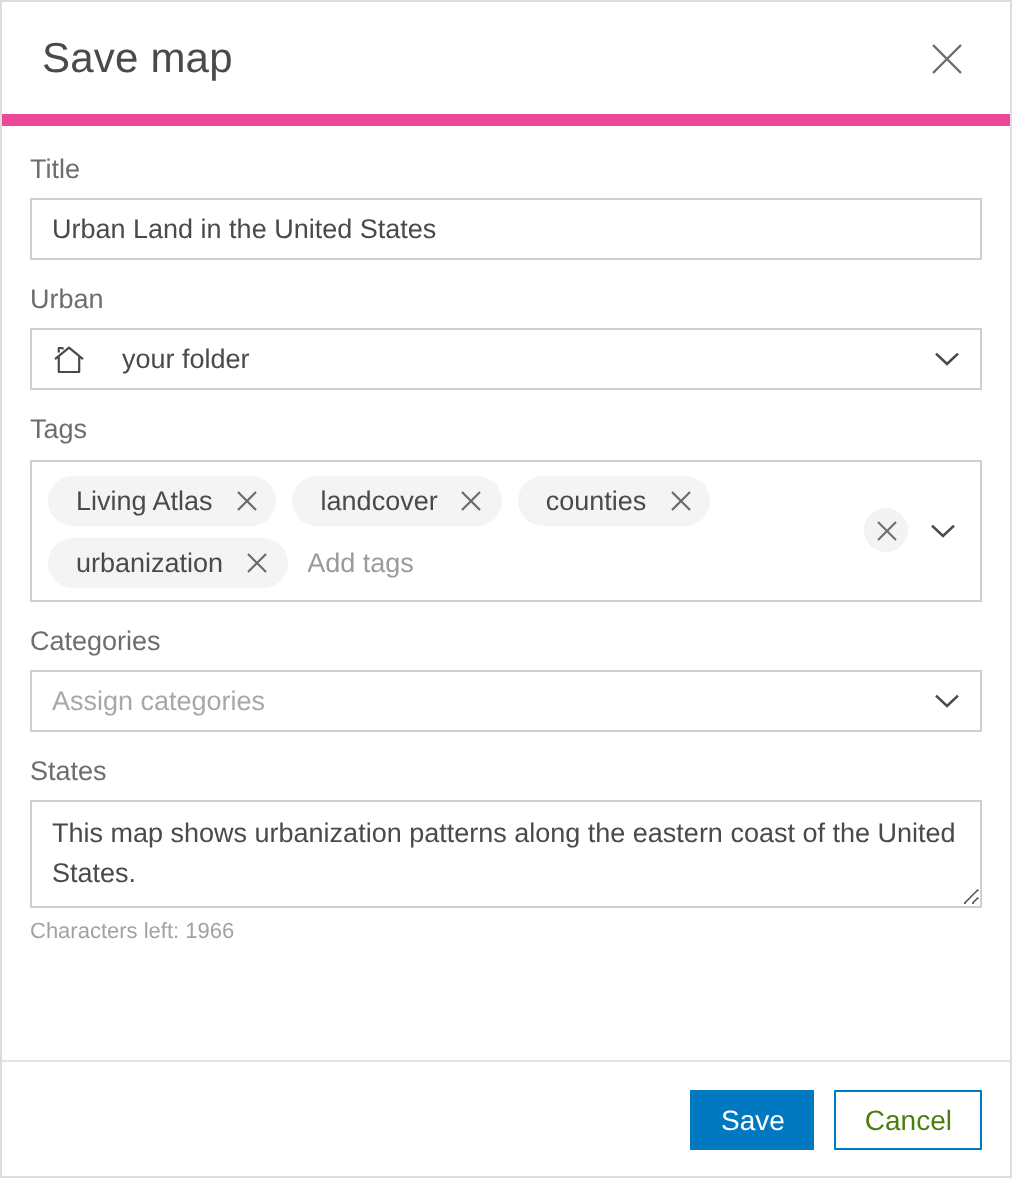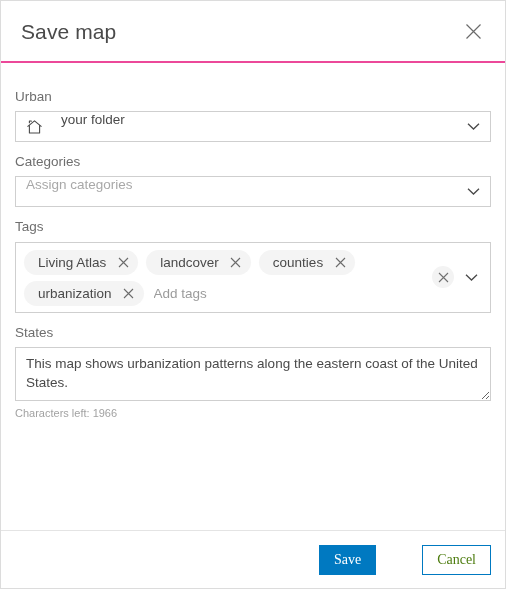--- a/index.html
+++ b/index.html
@@ -24,21 +24,21 @@
     border: 1px solid #dcdcdc;
     display: flex;
     flex-direction: column;
   }
 
   
   .dialog-header {
     box-sizing: border-box;
     height: 62px;
     flex: 0 0 62px;
-    border-bottom: 2px solid #ec4899;
+    border-bottom: 6px solid #ec4899;
     display: flex;
     align-items: center;
     padding: 0 18px 0 20px;
     justify-content: flex-end;
   }
   .dialog-title {
     font-size: 21px;
     color: #4a4a4a;
     font-weight: 400;
     letter-spacing: .1px;
@@ -91,20 +91,21 @@
   .text-input::placeholder { color: #aaaaaa; }
 
   
   .select-box {
     box-sizing: border-box;
     width: 100%;
     height: 31px;
     border: 1px solid #cfcfcf;
     background: #ffffff;
     display: flex;
+    align-items: center;
     padding: 0 8px 0 10px;
     cursor: pointer;
   }
   .select-box .leading-icon {
     flex: 0 0 auto;
     margin-right: 18px;
     display: flex;
     align-items: center;
   }
   .select-value {
@@ -233,29 +234,28 @@
     height: 58px;
     border-top: 1px solid #e4e4e4;
     display: flex;
     align-items: center;
     justify-content: flex-end;
     padding: 0 14px;
     gap: 10px;
     box-sizing: border-box;
   }
   .btn {
-    font-family: Liberation Serif, serif;
+    font-family: Liberation Sans, sans-serif;
     font-size: 14px;
     height: 30px;
     min-width: 55px;
     padding: 0 14px;
     border-radius: 0;
     cursor: pointer;
     line-height: 1;
-    margin-left: 36px;
   }
   .btn-primary {
     background: #0079c1;
     border: 1px solid #0079c1;
     color: #ffffff;
   }
   .btn-secondary {
     background: #ffffff;
     border: 1px solid #0079c1;
     color: #4d7c0f;
@@ -271,44 +271,34 @@
     <button class="close-btn">
       <svg width="17" height="17" viewBox="0 0 17 17" aria-hidden="true">
         <path d="M1.5 1.5 L15.5 15.5 M15.5 1.5 L1.5 15.5" stroke="#6b6b6b" stroke-width="1.2" fill="none"></path>
       </svg>
     </button>
   </div>
 
   <div class="dialog-body">
 
     <div class="field">
+      <label class="field-label">Title</label>
+      <input class="text-input" type="text" value="Urban Land in the United States" style="">
     </div>
 
     <div class="field">
       <label class="field-label">Urban</label>
       <div class="select-box">
         <span class="leading-icon">
           <svg width="17" height="16" viewBox="0 0 17 16" aria-hidden="true">
             <path d="M1.5 7.6 L8.5 1.8 L15.5 7.6 M3.4 6.5 L3.4 14 L13.6 14 L13.6 6.5" stroke="#4a4a4a" stroke-width="1.1" fill="none" stroke-linejoin="round"></path>
             <path d="M3.4 4.2 L3.4 2.0 L5.3 2.0 L5.3 2.8" stroke="#4a4a4a" stroke-width="1.1" fill="none" stroke-linejoin="round"></path>
           </svg>
         </span>
         <span class="select-value">your folder</span>
-        <span class="chev">
-          <svg width="13" height="9" viewBox="0 0 13 9" aria-hidden="true">
-            <path d="M1 1.8 L6.5 7 L12 1.8" stroke="#4a4a4a" stroke-width="1.3" fill="none"></path>
-          </svg>
-        </span>
-      </div>
-    </div>
-
-    <div class="field">
-      <label class="field-label">Categories</label>
-      <div class="select-box">
-        <span class="select-value placeholder">Assign categories</span>
         <span class="chev">
           <svg width="13" height="9" viewBox="0 0 13 9" aria-hidden="true">
             <path d="M1 1.8 L6.5 7 L12 1.8" stroke="#4a4a4a" stroke-width="1.3" fill="none"></path>
           </svg>
         </span>
       </div>
     </div>
 
     <div class="field">
       <label class="field-label">Tags</label>
@@ -358,20 +348,32 @@
           <span class="tags-chev">
             <svg width="13" height="9" viewBox="0 0 13 9" aria-hidden="true">
               <path d="M1 1.8 L6.5 7 L12 1.8" stroke="#4a4a4a" stroke-width="1.3" fill="none"></path>
             </svg>
           </span>
         </div>
       </div>
     </div>
 
     <div class="field">
+      <label class="field-label">Categories</label>
+      <div class="select-box">
+        <span class="select-value placeholder">Assign categories</span>
+        <span class="chev">
+          <svg width="13" height="9" viewBox="0 0 13 9" aria-hidden="true">
+            <path d="M1 1.8 L6.5 7 L12 1.8" stroke="#4a4a4a" stroke-width="1.3" fill="none"></path>
+          </svg>
+        </span>
+      </div>
+    </div>
+
+    <div class="field">
       <label class="field-label">States</label>
       <textarea class="textarea" style="">This map shows urbanization patterns along the eastern coast of the United States.</textarea>
       <div class="char-left">Characters left: 1966</div>
     </div>
 
   </div>
 
   <div class="dialog-footer">
     <button class="btn btn-primary">Save</button>
     <button class="btn btn-secondary">Cancel</button>

